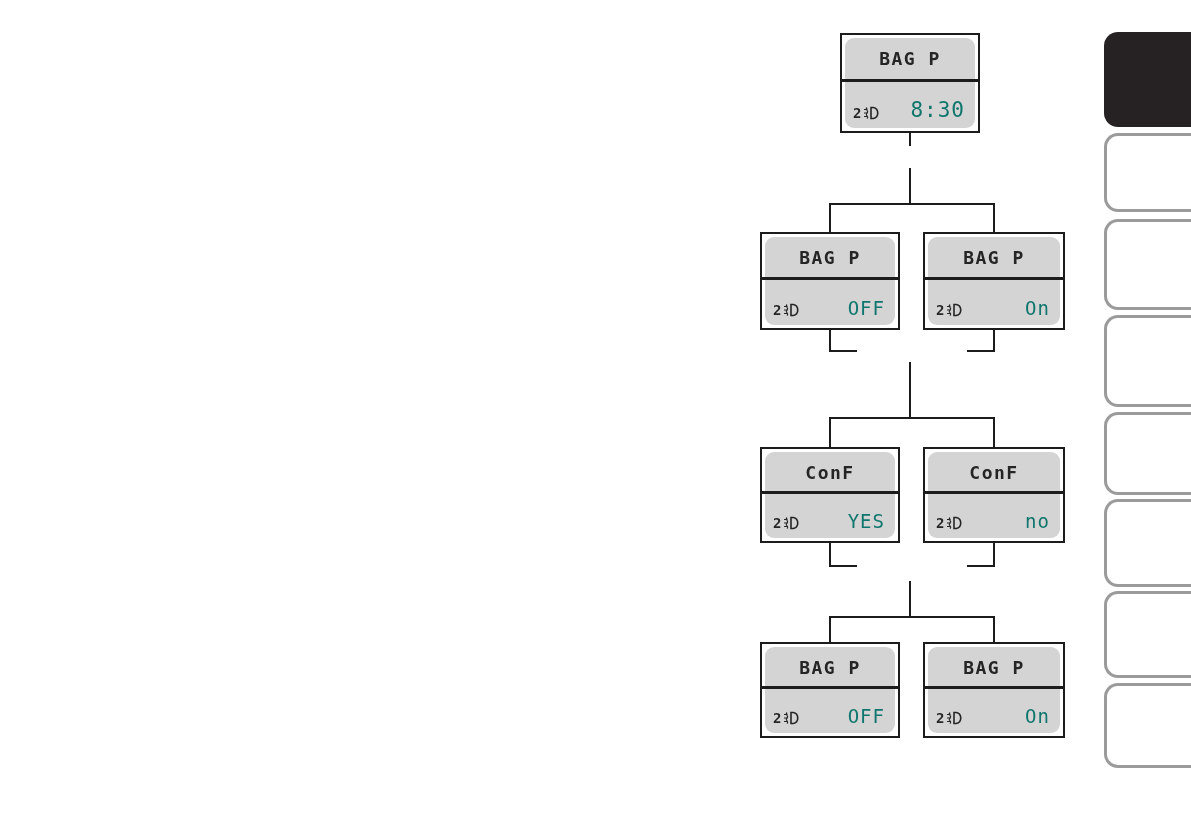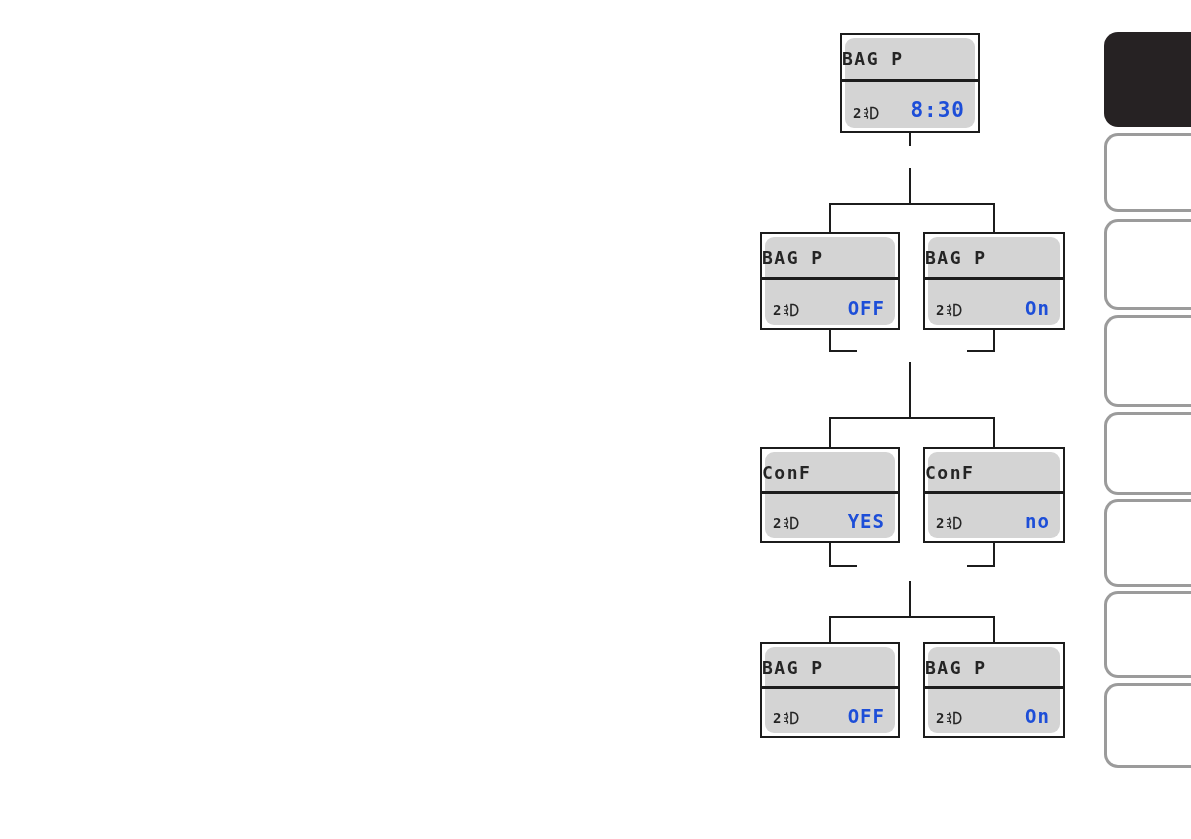--- a/index.html
+++ b/index.html
@@ -28,31 +28,31 @@
     position:absolute; left:3px; right:3px; top:3px; bottom:3px;
     background:var(--lcd-fill);
     border-radius:9px;
   }
   .lcd-divider {
     position:absolute; left:0; right:0; top:46%; height:3px;
     background:var(--line);
   }
   .lcd-title {
     position:absolute; top:13px; left:0; right:0;
-    text-align:left;
+    text-align:center;
     font-size:18px; font-weight:bold; letter-spacing:1.5px;
     color:#252525;
   }
   .lcd-bottom {
     position:absolute; left:11px; right:13px; bottom:10px;
     display:flex; justify-content:space-between; align-items:flex-end;
   }
   .lcd-icon { display:flex; align-items:center; gap:1px; }
   .icon-num { font-size:14px; font-weight:bold; color:#252525; line-height:1; }
-  .lcd-value { font-size:19px; font-weight:bold; color:#1d4ed8; line-height:1; letter-spacing:1px; }
+  .lcd-value { font-size:19px; font-weight:normal; color:#0f766e; line-height:1; letter-spacing:1px; }
 
   .box-root  { left:840px; top:33px;  width:140px; height:100px; }
   .box-root .lcd-value { font-size:21px; }
   .box-off1  { left:760px; top:232px; width:140px; height:98px; }
   .box-on1   { left:923px; top:232px; width:142px; height:98px; }
   .box-yes   { left:760px; top:447px; width:140px; height:96px; }
   .box-no    { left:923px; top:447px; width:142px; height:96px; }
   .box-off2  { left:760px; top:642px; width:140px; height:96px; }
   .box-on2   { left:923px; top:642px; width:142px; height:96px; }
 

